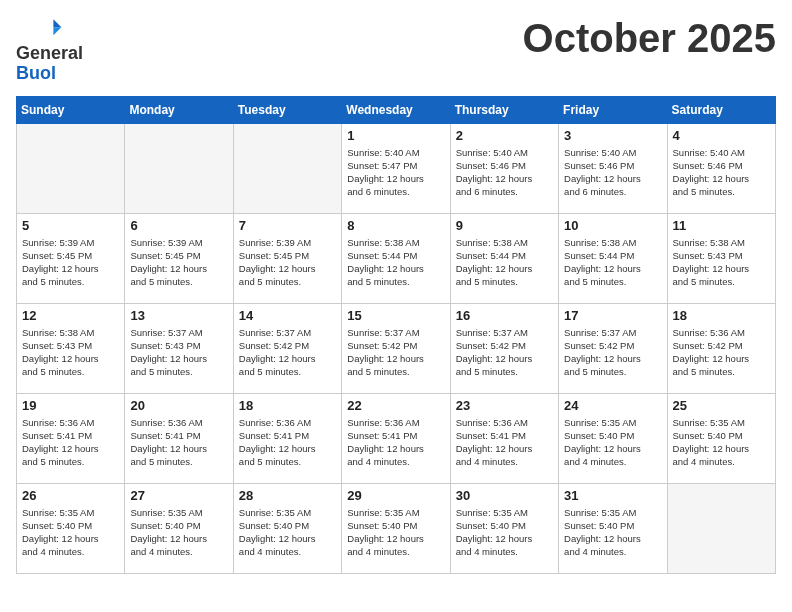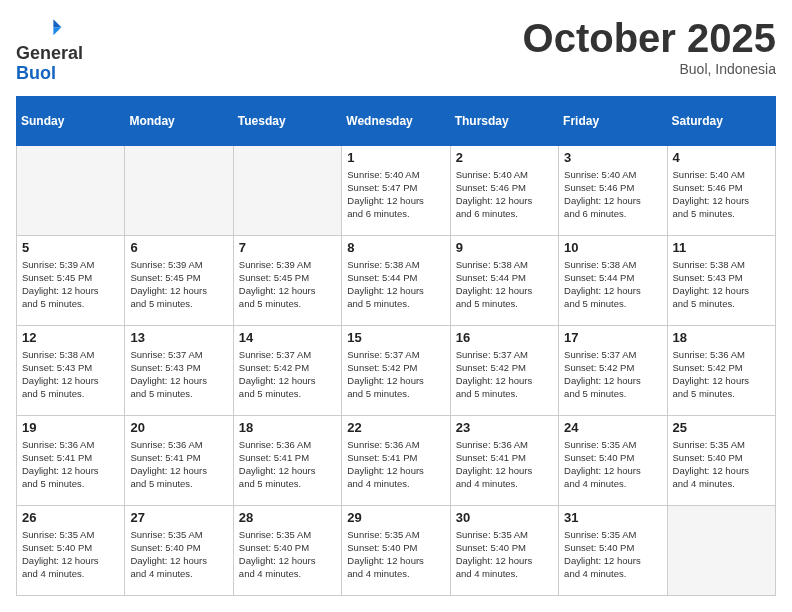--- a/index.html
+++ b/index.html
@@ -48,21 +48,21 @@
     table {
       width: 100%;
       border-collapse: collapse;
       table-layout: fixed;
     }
     th {
       background-color: #1565c0;
       color: #fff;
       font-size: 12px;
       font-weight: bold;
-      padding: 17px 4px;
+      padding: 6px 4px;
       text-align: left;
       border: 1px solid #1565c0;
     }
     td {
       border: 1px solid #ccc;
       vertical-align: top;
       padding: 4px 5px;
       font-size: 10px;
       color: #333;
       height: 90px;
@@ -97,21 +97,20 @@
         <polygon points="18,14 28,14 18,24" fill="#1e88e5"></polygon>
       </svg>
     </div>
     <div class="logo-text">
       <span class="logo-general">General</span><br>
       <span class="logo-blue">Buol</span>
     </div>
   </div>
   <div class="title-block">
     <div class="month-title">October 2025</div>
-    <div class="subtitle">Buol, Indonesia</div>
   </div>
 </div>
 
 <table>
   <thead>
     <tr id="header-row">
         <th>Sunday</th>
         <th>Monday</th>
         <th>Tuesday</th>
         <th>Wednesday</th>

